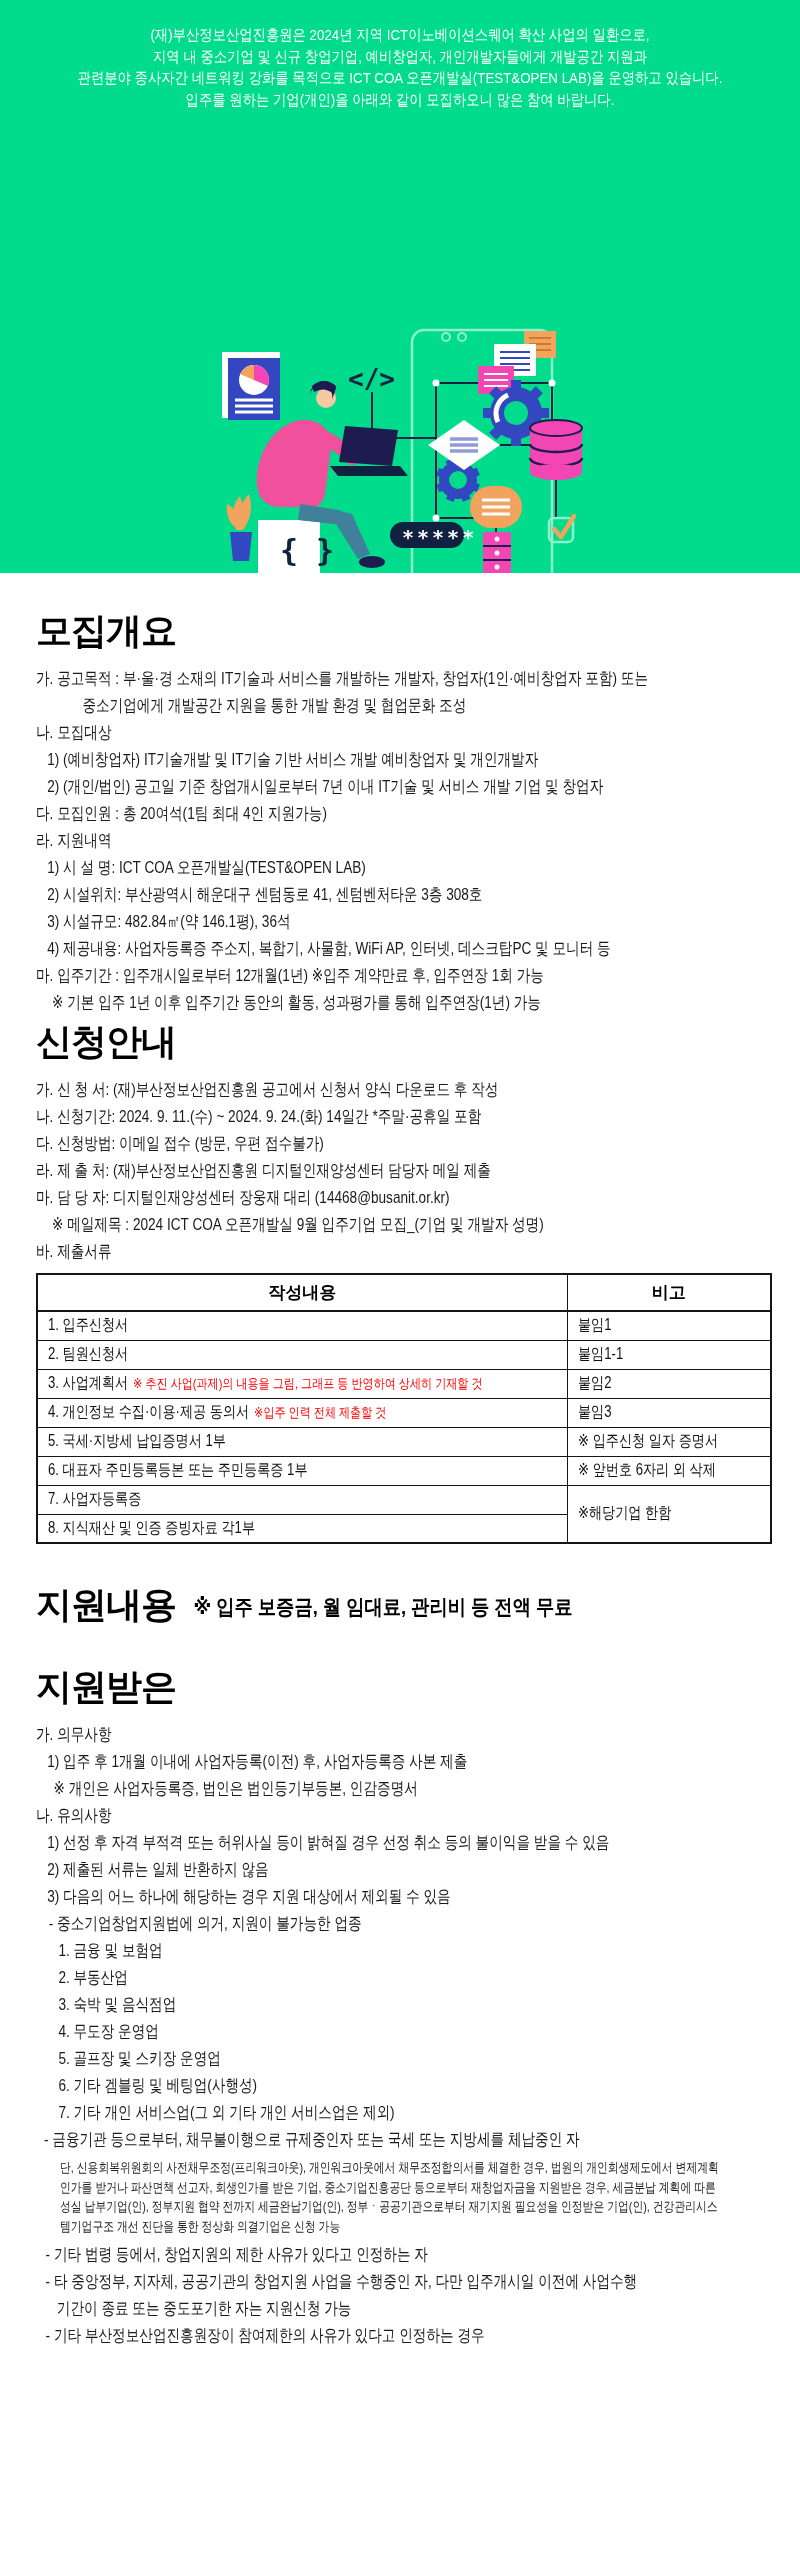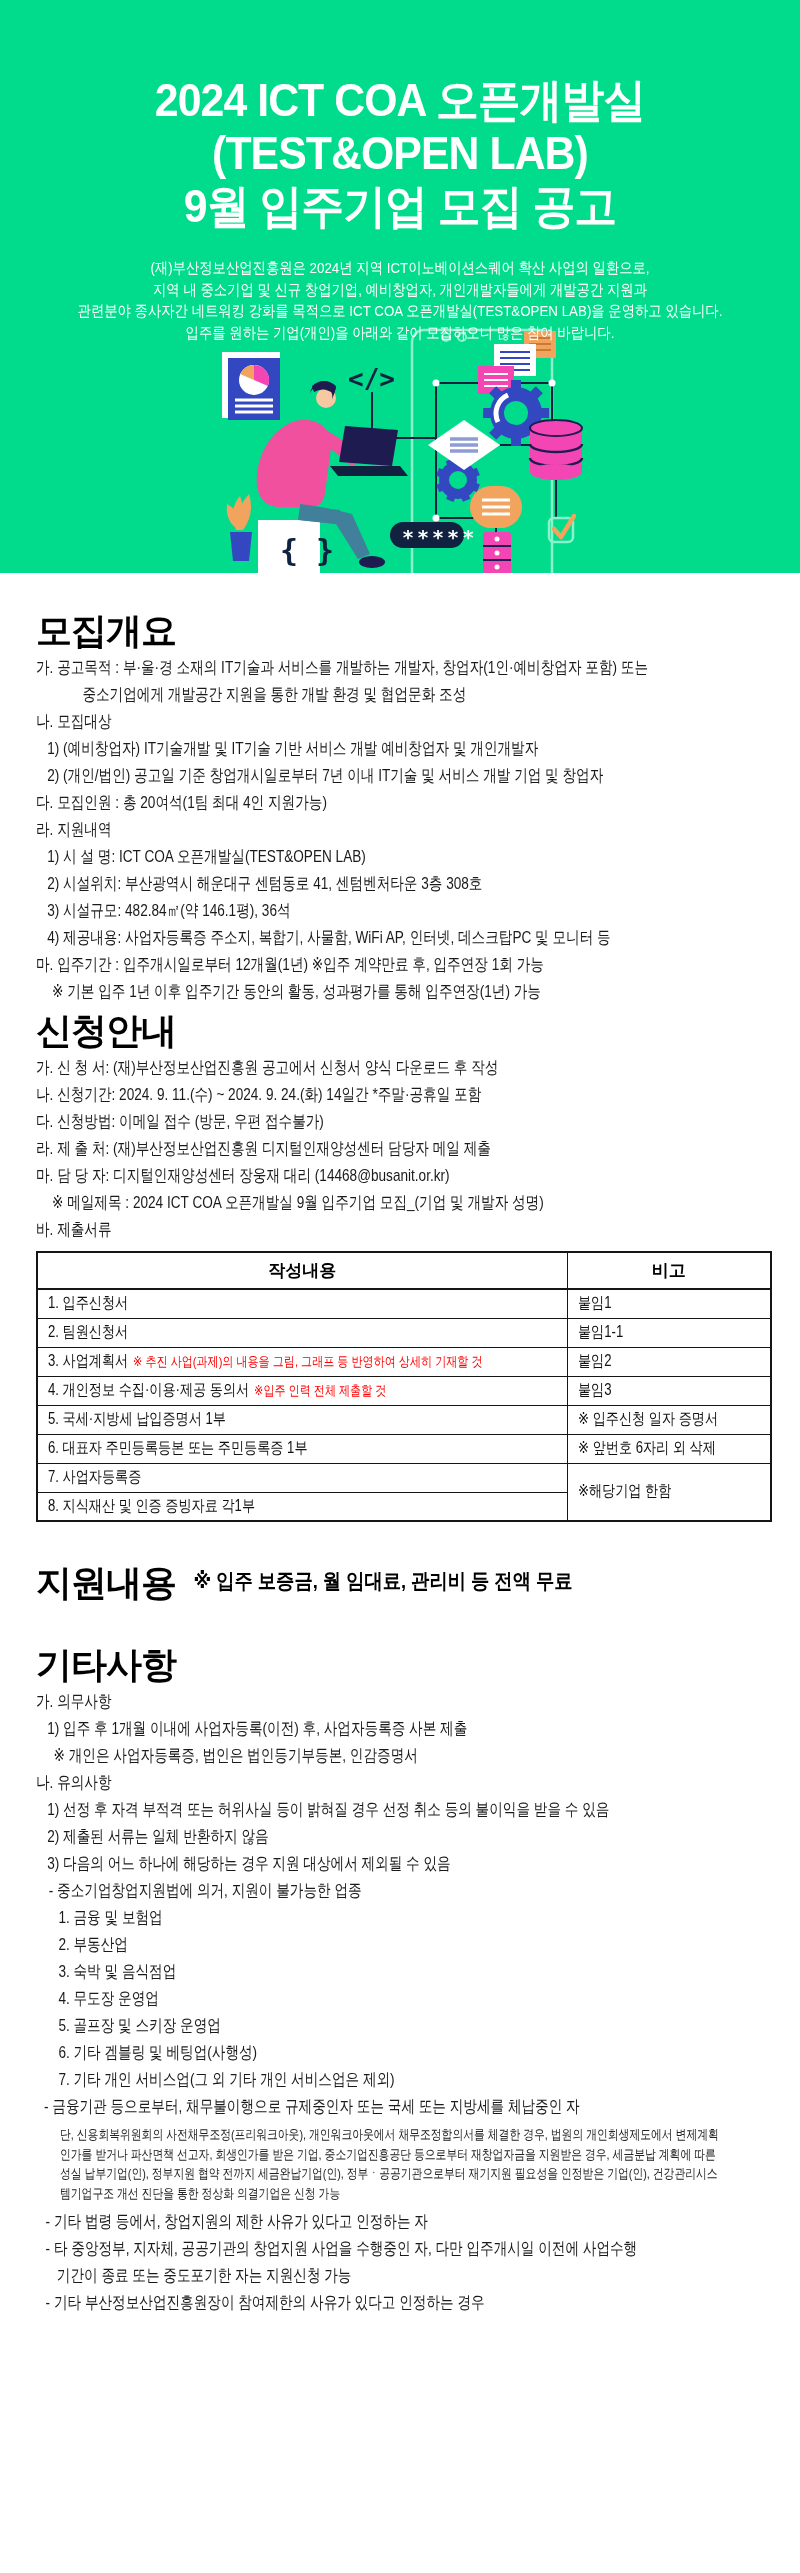--- a/index.html
+++ b/index.html
@@ -22,51 +22,45 @@
   .illu{position:absolute;left:0;bottom:0;width:800px;height:245px;z-index:1}
 
   
   main{padding:0 30px 0 36px}
   h2.sec{font-size:36px;line-height:42px;font-weight:900;color:#000;margin:0;letter-spacing:-1px;white-space:nowrap}
   .sec-overview h2{margin-top:37px}
   .sec-application h2{margin-top:5px}
   .sec-support .sec-head{margin-top:40px}
   .sec-etc h2{margin-top:40px}
   .sec-contact h2{margin-top:6px}
-  .lines{margin-top:2px}
+  .lines{margin-top:13px}
   .line{margin:0;font-size:17px;line-height:27px;color:var(--ink);white-space:nowrap;
     transform:scaleX(.8);transform-origin:0 50%}
   .line.small{font-size:13.5px;line-height:19.5px;white-space:normal;width:862px;margin:5px 0;color:#222}
 
-  .sec-head{display:flex;align-items:center}
+  .sec-head{display:flex;align-items:flex-end}
   .sec-note{font-size:21px;font-weight:700;color:#000;padding:0 0 5px 20px;white-space:nowrap;
     transform:scaleX(.87);transform-origin:0 100%}
 
   
   table.docs{border-collapse:collapse;border:2px solid #151515;margin-top:8px;width:734px;table-layout:fixed}
   table.docs th{border:1px solid #151515;border-bottom:2px solid #151515;font-size:17px;font-weight:700;
     padding:6px 2px;color:#000}
   table.docs td{border:1px solid #151515;font-size:16px;padding:3px 10px;height:29px;vertical-align:middle;color:#111}
   .cellwrap{display:inline-block;transform:scaleX(.82);transform-origin:0 50%;white-space:nowrap}
   .cell-red{color:var(--red);font-size:13.5px;margin-left:6px;font-weight:500}
 
   svg text{font-family:"DejaVu Sans Mono","Liberation Mono",monospace}
 </style>
 </head>
 <body>
 
 <div class="page">
 
   <header class="hero">
-    <div class="hero-title">
-
-    <p class="t-line">2024 ICT COA 오픈개발실</p>
-        <p class="t-line">(TEST&amp;OPEN LAB)</p>
-        <p class="t-line">9월 입주기업 모집 공고</p>
-      </div>
     <div class="hero-intro">
 
     <p class="i-line">(재)부산정보산업진흥원은 2024년 지역 ICT이노베이션스퀘어 확산 사업의 일환으로,</p>
         <p class="i-line">지역 내 중소기업 및 신규 창업기업, 예비창업자, 개인개발자들에게 개발공간 지원과</p>
         <p class="i-line">관련분야 종사자간 네트워킹 강화를 목적으로 ICT COA 오픈개발실(TEST&amp;OPEN LAB)을 운영하고 있습니다.</p>
         <p class="i-line">입주를 원하는 기업(개인)을 아래와 같이 모집하오니 많은 참여 바랍니다.</p>
       </div>
 
     <svg class="illu" viewBox="0 0 800 245" aria-hidden="true">
 
@@ -317,21 +311,21 @@
     </section>
 
     <section class="sec-support">
       <div class="sec-head">
         <h2 class="sec">지원내용</h2>
         <span class="sec-note">※ 입주 보증금, 월 임대료, 관리비 등 전액 무료</span>
       </div>
     </section>
 
     <section class="sec-etc">
-      <h2 class="sec">기타사항</h2>
+      <h2 class="sec">지원받은</h2>
       <div class="lines">
 
       <p class="line">가. 의무사항</p>
           <p class="line" style="padding-left: 14px;">1) 입주 후 1개월 이내에 사업자등록(이전) 후, 사업자등록증 사본 제출</p>
           <p class="line" style="padding-left: 22px;">※ 개인은 사업자등록증, 법인은 법인등기부등본, 인감증명서</p>
           <p class="line">나. 유의사항</p>
           <p class="line" style="padding-left: 14px;">1) 선정 후 자격 부적격 또는 허위사실 등이 밝혀질 경우 선정 취소 등의 불이익을 받을 수 있음</p>
           <p class="line" style="padding-left: 14px;">2) 제출된 서류는 일체 반환하지 않음</p>
           <p class="line" style="padding-left: 14px;">3) 다음의 어느 하나에 해당하는 경우 지원 대상에서 제외될 수 있음</p>
           <p class="line" style="padding-left: 16px;">- 중소기업창업지원법에 의거, 지원이 불가능한 업종</p>

